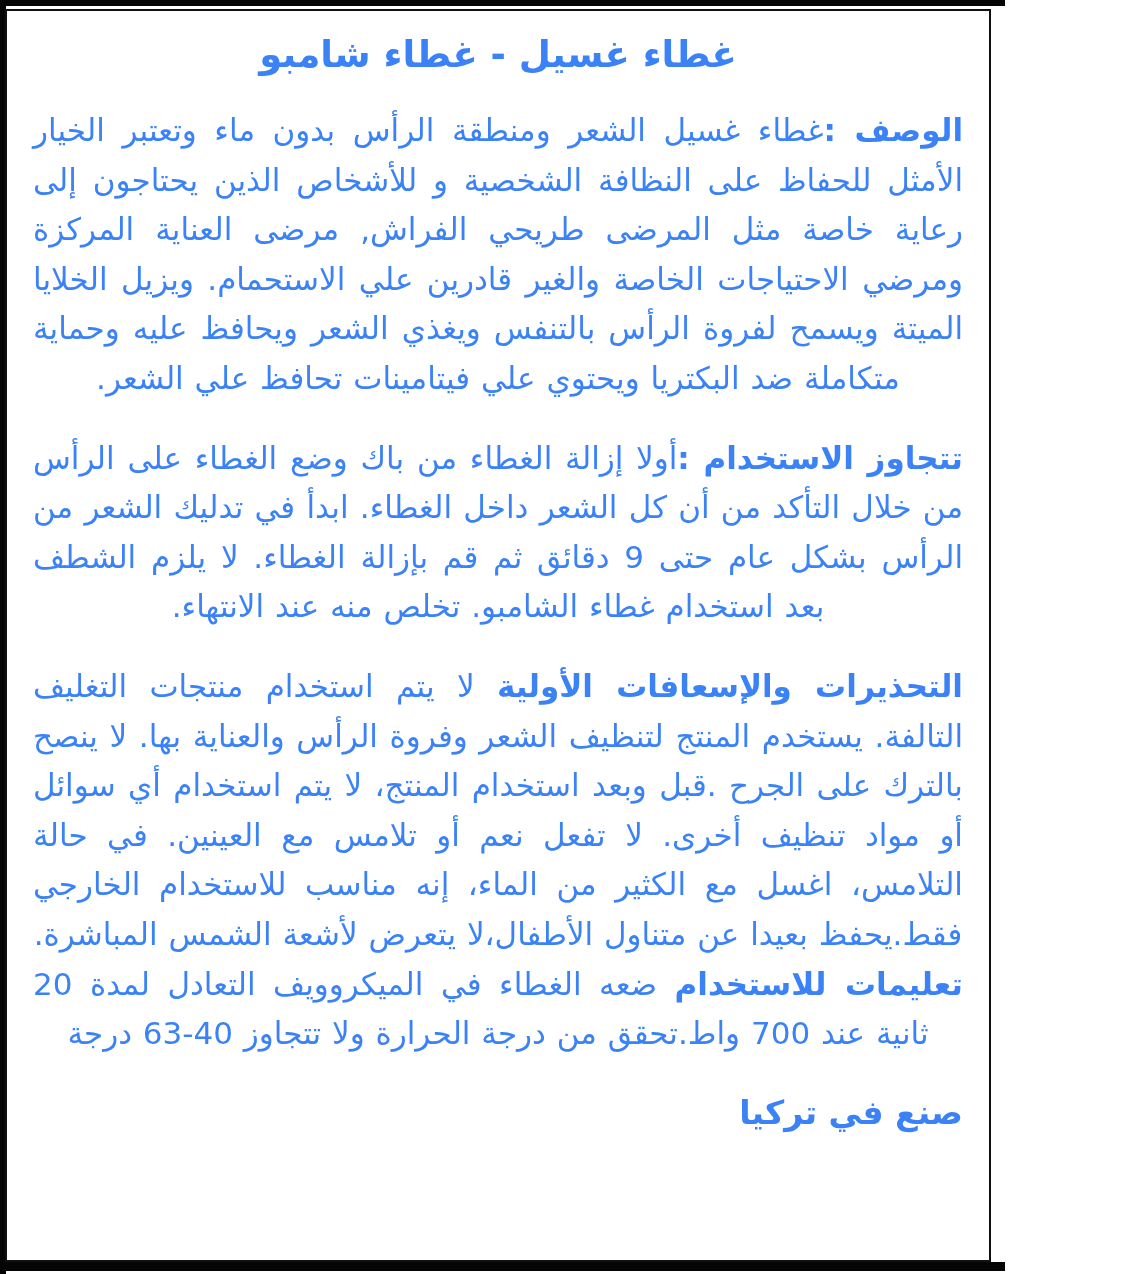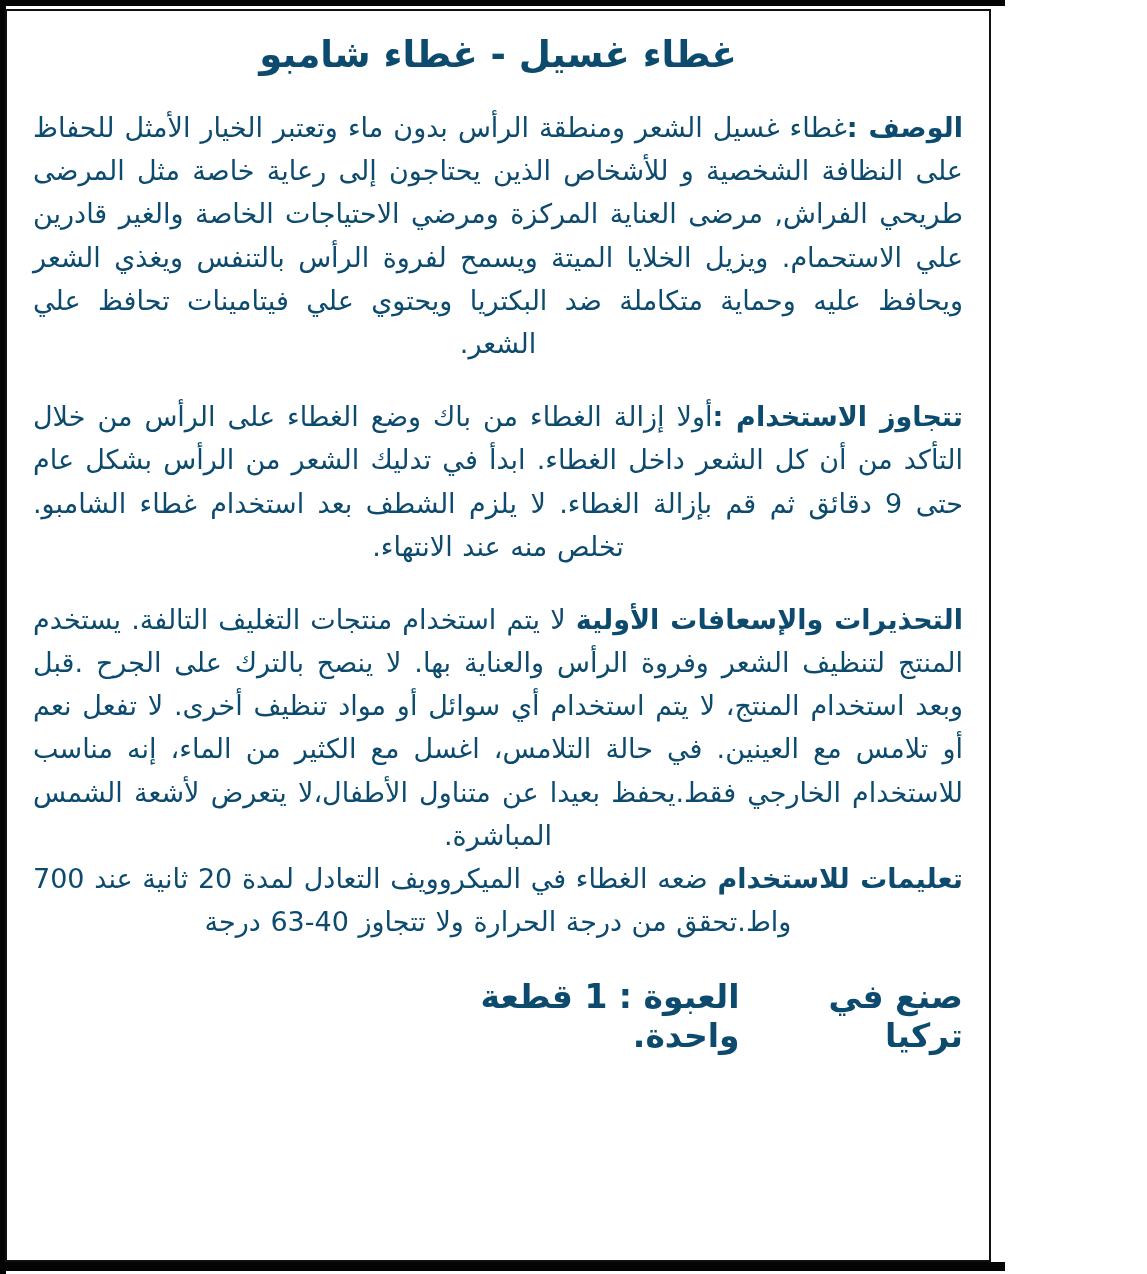--- a/index.html
+++ b/index.html
@@ -3,21 +3,21 @@
 <meta charset="utf-8">
 <style>
   html, body { margin: 0; padding: 0; background: #ffffff; }
   .page {
     position: relative;
     width: 1005px;
     height: 1274px;
     background: #ffffff;
     overflow: hidden;
     font-family: "DejaVu Sans", sans-serif;
-    color: #0c4a6e;
+    color: #3b82f6;
   }
   
   .top-bar    { position: absolute; top: 0; left: 0; right: 0; height: 6px; background: #050505; }
   .left-bar   { position: absolute; top: 0; bottom: 0; left: 0; width: 6px; background: #050505; }
   .bottom-bar { position: absolute; left: 0; right: 0; bottom: 3px; height: 9px; background: #050505; }
   .inner-box  {
     position: absolute;
     top: 9px; left: 5px; right: 14px; bottom: 12px;
     border: 2px solid #111111;
   }
@@ -30,21 +30,21 @@
     box-sizing: border-box;
   }
   .doc-title {
     text-align: center;
     font-weight: bold;
     font-size: 37px;
     margin: 6px 0 30px 0;
     letter-spacing: 0.5px;
   }
   .para {
-    font-size: 27px;
+    font-size: 31px;
     line-height: 1.6;
     text-align: justify;
     text-align-last: center;
     margin: 0 0 30px 0;
     word-spacing: 1px;
   }
   .para.tight { margin-bottom: 0; }
   .para .lead { font-weight: bold; }
   .footer-row {
     display: flex;
@@ -82,17 +82,16 @@
     <p class="para tight">
       <span class="lead">التحذيرات والإسعافات الأولية</span><span> لا يتم استخدام منتجات التغليف التالفة. يستخدم المنتج لتنظيف الشعر وفروة الرأس والعناية بها. لا ينصح بالترك على الجرح .قبل وبعد استخدام المنتج، لا يتم استخدام أي سوائل أو مواد تنظيف أخرى. لا تفعل نعم أو تلامس مع العينين. في حالة التلامس، اغسل مع الكثير من الماء، إنه مناسب للاستخدام الخارجي فقط.يحفظ بعيدا عن متناول الأطفال،لا يتعرض لأشعة الشمس المباشرة.</span>
     </p>
 
     <p class="para tight">
       <span class="lead">تعليمات للاستخدام</span><span> ضعه الغطاء في الميكروويف التعادل لمدة 20 ثانية عند 700 واط.تحقق من درجة الحرارة ولا تتجاوز 40-63 درجة</span>
     </p>
 
     <div class="footer-row">
       <span>صنع في تركيا</span>
-      <span>العبوة : 1 قطعة واحدة.</span>
     </div>
 
   </div>
 </div>
 
 </body></html>

